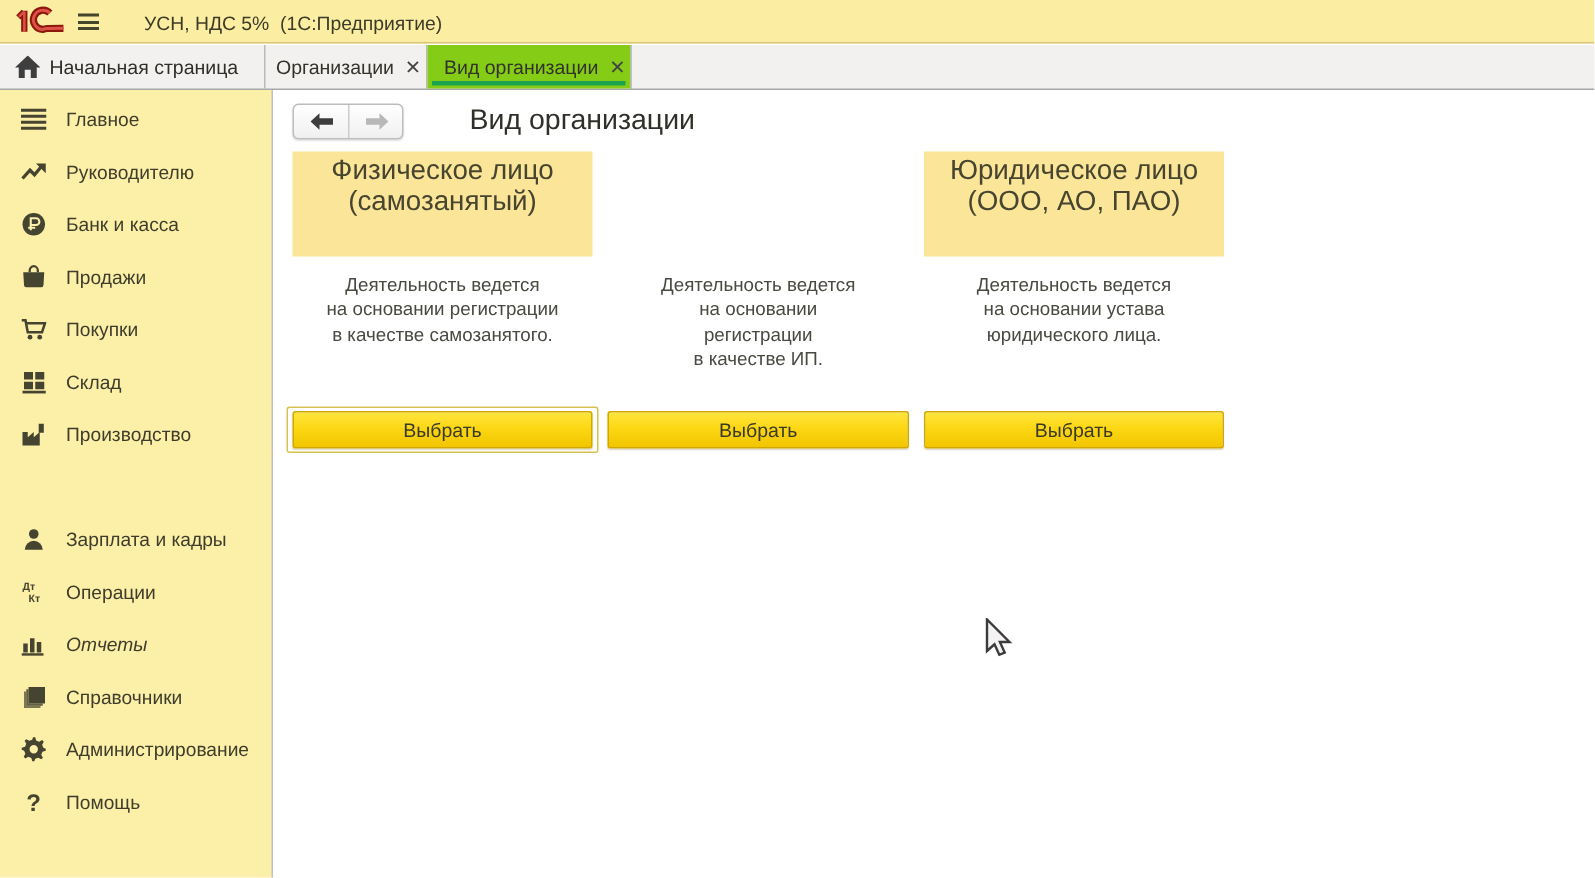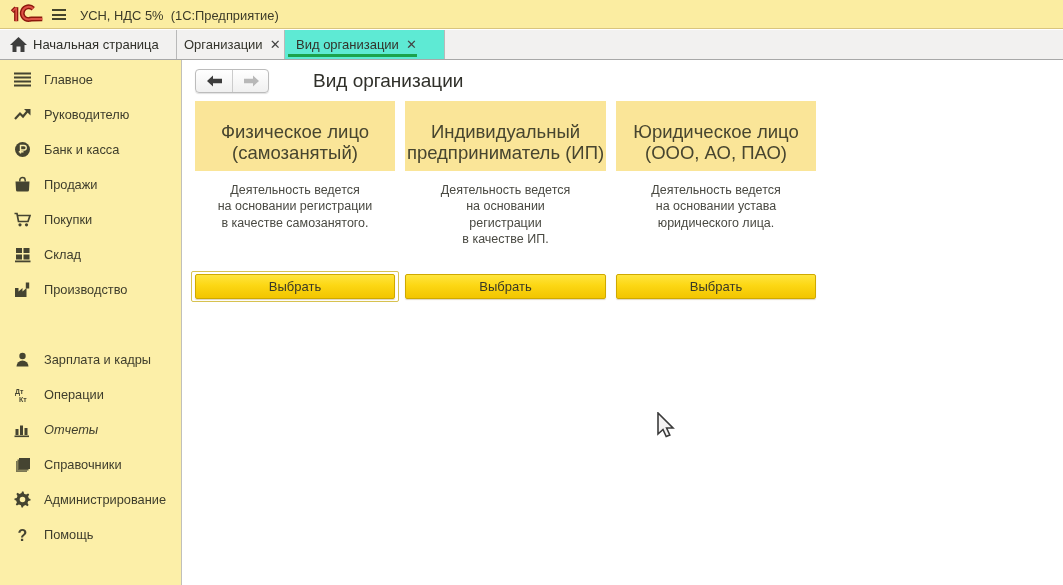--- a/index.html
+++ b/index.html
@@ -5,54 +5,54 @@
 * { margin:0; padding:0; box-sizing:border-box; }
 html,body { width:1063px; height:585px; overflow:hidden; }
 body { font-family:"Liberation Sans", sans-serif; position:relative; background:#fff; }
 
 
 .topbar { position:absolute; left:0; top:0; width:1063px; height:29px;
   background:#fbeda1; border-bottom:1px solid #d9c57e; }
 .logo { position:absolute; left:9px; top:4px; }
 .burger { position:absolute; left:52px; top:9px; width:14px; height:11px; }
 .burger div { height:2px; background:#45442c; margin-bottom:2.5px; }
-.apptitle { position:absolute; left:80px; top:7.5px; font-size:12.9px; color:#3c3b28; }
+.apptitle { position:absolute; left:96px; top:7.5px; font-size:12.9px; color:#3c3b28; }
 
 
 .tabbar { position:absolute; left:0; top:30px; width:1063px; height:30px;
   background:#f2f1f0; border-bottom:1px solid #a8a8a8; }
 .hometab { position:absolute; left:0; top:0; height:29px; }
 .homeicon { position:absolute; left:10px; top:7px; }
 .hometext { position:absolute; left:33px; top:7px; font-size:13px; color:#2f2f29; white-space:nowrap; }
 .tab1 { position:absolute; left:176px; top:0; width:109px; height:29px;
   border-left:1px solid #b9b9b9; border-right:1px solid #b9b9b9; }
 .tab1 .t { position:absolute; left:7px; top:7px; font-size:13px; color:#33332b; }
-.tab2 { position:absolute; left:285px; top:0; width:160px; height:29px;
-  background:#5eead4; border-right:1px solid #b9b9b9; }
+.tab2 { position:absolute; left:285px; top:0; width:136px; height:29px;
+  background:#84cc16; border-right:1px solid #b9b9b9; }
 .tab2 .t { position:absolute; left:11px; top:7px; font-size:13px; color:#33332b; }
 .tabx { font-size:13px; color:#444; }
 .greenline { position:absolute; left:3px; bottom:2px; width:129px; height:3px; background:#1ba24c; }
 
 
 .sidebar { position:absolute; left:0; top:60px; width:182px; height:546px;
   background:#fcefa8; border-right:1px solid #c0c0ba; }
 .mi { position:absolute; left:0; width:182px; height:35px; }
 .mi .ic { position:absolute; left:14px; top:9px; width:17px; height:17px; }
 .mi .tx { position:absolute; left:44px; top:10px; font-size:12.8px; color:#3e3d2c; }
 
 
 .main { position:absolute; left:183px; top:60px; width:880px; height:525px; background:#ffffff; }
 .navbtns { position:absolute; left:12px; top:9px; width:74px; height:24px;
   border:1px solid #bcbcbc; border-radius:4px;
   background:linear-gradient(#ffffff,#f0f0f0); box-shadow:0 1px 1px rgba(0,0,0,0.12); }
 .navdiv { position:absolute; left:36px; top:0; width:1px; height:22px; background:#cccccc; }
 .pagetitle { position:absolute; left:130px; top:10px; font-size:19px; color:#30302a; }
 
 .cardhead { position:absolute; top:41px; height:70px; background:#fae598;
-  text-align:center; font-size:18.5px; color:#47452f; line-height:20.7px; padding-top:21px; }
+  text-align:center; font-size:18.5px; color:#47452f; line-height:20.7px; padding-top:2px; }
 .carddesc { position:absolute; top:122px; text-align:center; font-size:12.5px;
   color:#494942; line-height:16.4px; }
 .btn { position:absolute; top:214px; height:25px;
   background:linear-gradient(#ffe53e 0%, #fcd714 45%, #f2c500 100%);
   border:1px solid #cfa900; border-radius:2px;
   text-align:center; font-size:13px; color:#3a3a27; line-height:23px;
   box-shadow:0 1px 1px rgba(120,90,0,0.25); }
 .focusring { position:absolute; left:-5px; top:-4px; width:208px; height:31px;
   border:1px solid #d7c251; border-radius:2px; background:transparent; }
 </style>
@@ -219,21 +219,20 @@
     <svg width="15" height="12" viewBox="0 0 15 12" style="position:absolute;left:11px;top:5px;">
       <path d="M0 6 L6 0.5 L6 3.8 L15 3.8 L15 8.2 L6 8.2 L6 11.5 Z" fill="#3d3d3d"></path>
     </svg>
     <svg width="15" height="12" viewBox="0 0 15 12" style="position:absolute;left:48px;top:5px;">
       <path d="M15 6 L9 0.5 L9 3.8 L0 3.8 L0 8.2 L9 8.2 L9 11.5 Z" fill="#b8b8b8"></path>
     </svg>
   </div>
   <div class="pagetitle">Вид организации</div>
 
   <div class="cardhead" style="left:12px; width:200px;">Физическое лицо<br>(самозанятый)</div>
-  <div class="cardhead" style="left:222px; width:201px;">Индивидуальный<br>предприниматель (ИП)</div>
   <div class="cardhead" style="left:433px; width:200px;">Юридическое лицо<br>(ООО, АО, ПАО)</div>
 
   <div class="carddesc" style="left:12px; width:200px;">Деятельность ведется<br>на основании регистрации<br>в качестве самозанятого.</div>
   <div class="carddesc" style="left:222px; width:201px;">Деятельность ведется<br>на основании<br>регистрации<br>в качестве ИП.</div>
   <div class="carddesc" style="left:433px; width:200px;">Деятельность ведется<br>на основании устава<br>юридического лица.</div>
 
   <div class="btn" style="left:12px; width:200px;">Выбрать<div class="focusring"></div></div>
   <div class="btn" style="left:222px; width:201px;">Выбрать</div>
   <div class="btn" style="left:433px; width:200px;">Выбрать</div>
 </div>

